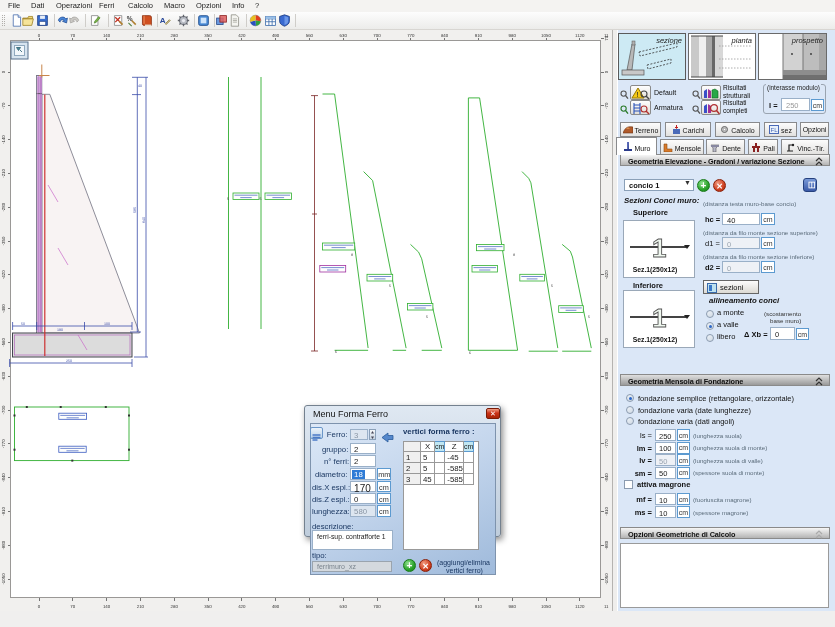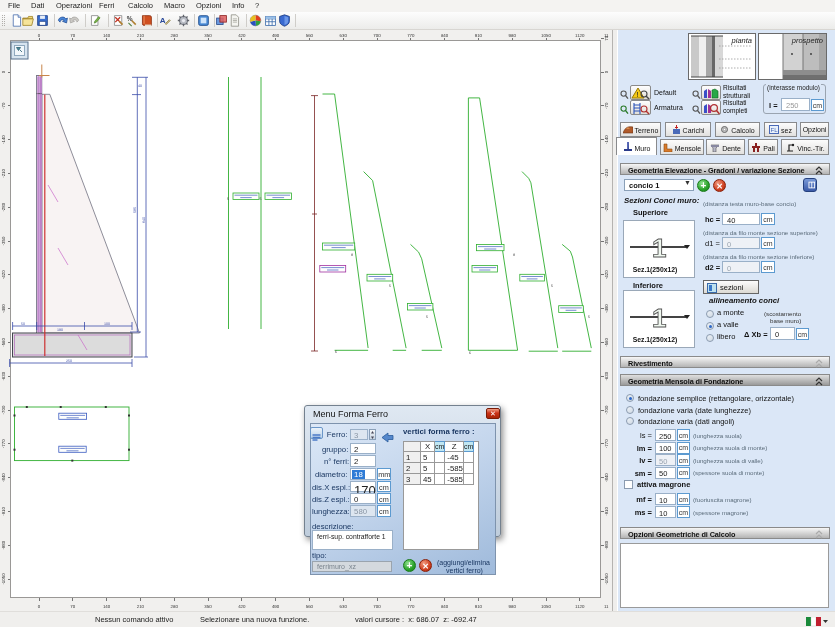--- a/index.html
+++ b/index.html
@@ -395,20 +395,29 @@
           <text x="588" y="288">5</text>
           <text x="335" y="322.8">6</text>
           <text x="469" y="323.8">6</text>
           <text x="227" y="170">5</text>
           <text x="259.5" y="170">5</text>
         </g>
       </g>
     </svg>
 <div id="splitter" class="ab"></div>
     <div id="panel" class="ab">
+      <div class="thumb" style="left:0;width:68px;background:#cdeaf4;border:1px solid #5a5a5a"><svg width="66" height="45" viewBox="0 0 66 45">
+          <polygon points="8,36 13,36 16,10 13,10" fill="#b8b8b8" stroke="#555" stroke-width="0.7"></polygon>
+          <rect x="3" y="36" width="22" height="5" fill="#c8c8c8" stroke="#555" stroke-width="0.7"></rect>
+          <rect x="13" y="7" width="3" height="4" fill="#b0b0b0" stroke="#555" stroke-width="0.5"></rect>
+          <g stroke="#333" stroke-width="0.8" stroke-dasharray="2,1.5" fill="none">
+            <path d="M20 18 58 9 58 13 21 22Z"></path>
+            <path d="M28 31 52 25 52 29 29 35Z"></path>
+          </g>
+        </svg><span class="itl" style="right:3px;top:2px">sezione</span></div>
       <div class="thumb" style="left:70px;width:68px;"><svg width="66" height="45" viewBox="0 0 66 45">
           <rect x="2" y="2" width="8" height="41" fill="#c9c9c9"></rect>
           <rect x="10" y="2" width="7" height="41" fill="#efefef"></rect>
           <rect x="17" y="2" width="6" height="41" fill="#a8a8a8"></rect>
           <rect x="23" y="2" width="3" height="41" fill="#686868"></rect>
           <rect x="26" y="2" width="8" height="41" fill="#d8d8d8"></rect>
           <path d="M2 2h32M2 43h32" stroke="#444" stroke-width="1" fill="none"></path>
           <g stroke="#999" stroke-width="0.8" stroke-dasharray="1.5,1.5">
             <path d="M30 12h32M30 25h32M30 34h32"></path>
           </g>
@@ -501,21 +510,21 @@
             <path d="M1 2h8l-3 3v4H3V5z" fill="#b8b8c8" stroke="#555" stroke-width="0.6"></path>
             <path d="M1 2h8v2H1z" fill="#8888a0"></path>
           </svg> Dente</span></div>
       <div class="tab" style="left:130px;top:109px;width:30px;height:16px;"><span style="position:relative;top:3px;font-size:7px"><svg width="10" height="9" viewBox="0 0 10 9" style="vertical-align:-1px">
             <path d="M1 3h8v2H1z M2 5h2v4H2z M6 5h2v4H6z M4 0h2v3H4z" fill="#8a2020"></path>
           </svg> Pali</span></div>
       <div class="tab" style="left:163px;top:109px;width:48px;height:16px;"><span style="position:relative;top:3px;font-size:7px"><svg width="10" height="9" viewBox="0 0 10 9" style="vertical-align:-1px">
             <path d="M2 8h6M4 8V2h3" stroke="#222" stroke-width="1.2" fill="none"></path>
             <circle cx="8" cy="2" r="1.2" fill="#222"></circle>
           </svg> Vinc.-Tir.</span></div>
-      <div class="hdr" style="top:123px;margin-top:10px;">Geometria Elevazione - Gradoni / variazione Sezione<svg class="chev" style="top:1.5px" width="8" height="9" viewBox="0 0 8 9">
+      <div class="hdr" style="top:114px;margin-top:10px;">Geometria Elevazione - Gradoni / variazione Sezione<svg class="chev" style="top:1.5px" width="8" height="9" viewBox="0 0 8 9">
           <path d="M1 4 4 1l3 3M1 8 4 5l3 3" fill="none" stroke="#333" stroke-width="1.2"></path>
         </svg></div>
       <div class="ab" style="left:6px;top:149px;width:70px;height:12px;background:#fff;border:1px solid #8aa0b8;">
         <span style="position:absolute;left:4px;top:1px;font-size:7.5px;font-weight:bold;color:#111">concio 1</span>
         <span style="position:absolute;right:2px;top:-1px;font-size:7px;color:#333">▼</span>
       </div>
       <div class="ball ballg ab" style="left:79px;top:149px;">+</div>
       <div class="ball ballr ab" style="left:95px;top:149px;"><span style="font-size:8px">✕</span></div>
       <div class="ab" style="left:185px;top:148px;width:14px;height:14px;background:linear-gradient(#7a9ad8,#3a5aa8);border:1px solid #24407e;border-radius:3px;">
         <span style="position:absolute;left:4px;top:1px;font-size:8px;color:#fff;font-weight:bold">◫</span>
@@ -565,23 +574,20 @@
       <div class="ab" style="left:99px;top:278px;font-size:7.5px;color:#111">a monte</div>
       <div class="ab" style="left:99px;top:290px;font-size:7.5px;color:#111">a valle</div>
       <div class="ab" style="left:99px;top:302px;font-size:7.5px;color:#111">libero</div>
       <div class="ab" style="left:146px;top:280px;font-size:6.2px;color:#333">(scostamento</div>
       <div class="ab" style="left:152px;top:287px;font-size:6.2px;color:#333">base muro)</div>
       <div class="ab" style="left:126px;top:300px;font-size:7.5px;font-weight:bold;color:#111">Δ Xb =</div>
       <div class="ab" style="left:152px;top:297px;width:25px;height:13px;background:#fff;border:1px solid #9ab0c8;">
         <span style="position:absolute;left:4px;top:2px;font-size:7.5px;color:#222">0</span>
       </div>
       <div class="ab" style="left:178px;top:298px;width:13px;height:12px;background:#fff;border:1px solid #5c9ad0;font-size:7px;color:#333;text-align:center;padding-top:1.5px;">cm</div>
-      <div class="hdr" style="top:326px;">Rivestimento<svg class="chev" style="top:1.5px" width="8" height="9" viewBox="0 0 8 9">
-          <path d="M1 4 4 1l3 3M1 8 4 5l3 3" fill="none" stroke="#aaa" stroke-width="1.2"></path>
-        </svg></div>
       <div class="hdr hdrdark" style="top:344px;">Geometria Mensola di Fondazione<svg class="chev" style="top:1.5px" width="8" height="9" viewBox="0 0 8 9">
           <path d="M1 4 4 1l3 3M1 8 4 5l3 3" fill="none" stroke="#333" stroke-width="1.2"></path>
         </svg></div>
       <div class="radio on ab" style="left:8px;top:364px;"></div>
       <div class="ab" style="left:20px;top:364px;font-size:7.5px;color:#111">fondazione semplice (rettangolare, orizzontale)</div>
       <div class="radio ab" style="left:8px;top:375.5px;"></div>
       <div class="ab" style="left:20px;top:375.5px;font-size:7.5px;color:#111">fondazione varia (date lunghezze)</div>
       <div class="radio ab" style="left:8px;top:387px;"></div>
       <div class="ab" style="left:20px;top:387px;font-size:7.5px;color:#111">fondazione varia (dati angoli)</div>
       <div class="ab" style="left:12px;top:401px;font-size:7.5px;font-weight:normal;color:#111;width:22px;text-align:right">ls =</div>
@@ -619,31 +625,20 @@
       <div class="ab" style="left:12px;top:478px;font-size:7.5px;font-weight:bold;color:#111;width:22px;text-align:right">ms =</div>
       <div class="ab" style="left:37px;top:476px;width:21px;height:12px;background:#fff;border:1px solid #9ab0c8;">
         <span style="position:absolute;left:3px;top:1.5px;font-size:7.5px;color:#222">10</span>
       </div>
       <div class="ab" style="left:59px;top:476px;width:13px;height:12px;background:#fff;border:1px solid #5c9ad0;font-size:7px;color:#333;text-align:center;padding-top:1.5px;">cm</div>
       <div class="ab" style="left:75px;top:478.5px;font-size:6.2px;color:#5a6b7a;white-space:nowrap">(spessore magrone)</div>
       <div class="hdr" style="top:497px;">Opzioni Geometriche di Calcolo<svg class="chev" style="top:1.5px" width="8" height="9" viewBox="0 0 8 9">
           <path d="M1 4 4 1l3 3M1 8 4 5l3 3" fill="none" stroke="#aaa" stroke-width="1.2"></path>
         </svg></div>
       <div class="ab" style="left:2px;top:513px;width:209px;height:65px;background:#fff;border:1px solid #9a9a9a;"></div>
-    </div>
-<div id="statusbar" class="ab">
-      <span style="left:95px">Nessun comando attivo</span>
-      <span style="left:200px">Selezionare una nuova funzione.</span>
-      <span style="left:355px">valori cursore :&nbsp;&nbsp;x: 686.07&nbsp;&nbsp;z: -692.47</span>
-      <svg style="position:absolute;left:806px;top:5px" width="22" height="9" viewBox="0 0 22 9">
-        <rect x="0" y="0" width="5" height="9" fill="#1a8a3a"></rect>
-        <rect x="5" y="0" width="5" height="9" fill="#fff" stroke="#bbb" stroke-width="0.3"></rect>
-        <rect x="10" y="0" width="5" height="9" fill="#c02030"></rect>
-        <path d="M17 3l2.5 3 2.5-3z" fill="#333"></path>
-      </svg>
     </div>
 <div id="dialog" class="ab">
       <div style="position:absolute;left:8px;top:3px;font-size:9px;color:#111">Menu Forma Ferro</div>
       <div style="position:absolute;left:181px;top:2px;width:14px;height:11px;background:linear-gradient(#f0a088,#cc3318 45%,#a82408);border:1px solid #7a1a05;border-radius:2px;color:#fff;font-size:7px;text-align:center;line-height:10px;">✕</div>
       <div id="dlgbody">
         <div class="ab" style="left:-1.3999999999999773px;top:3.3000000000000114px;width:13px;height:12px;background:linear-gradient(#eaf2fa,#bcd4ea);border:1px solid #6a96c8;border-radius:2px;"><svg width="11" height="10" viewBox="0 0 11 10">
             <path d="M1.5 3h8M1.5 5.5h8M1.5 8h5" stroke="#4a7ac8" stroke-width="1.4"></path>
           </svg></div>
         <div class="dl" style="left:15.800000000000011px;top:6.300000000000011px;">Ferro:</div>
         <div class="ab" style="left:39.10000000000002px;top:4.600000000000023px;width:18px;height:11.5px;background:#dde6f0;border:1px solid #9ab0c8;">
@@ -666,21 +661,21 @@
         <div class="ab" style="left:39.10000000000002px;top:31.30000000000001px;width:26px;height:11.5px;background:#fff;border:1px solid #9ab0c8;">
           <span style="position:absolute;left:3px;top:1px;font-size:7.8px;color:#222">2</span>
         </div>
         <div class="dl" style="left:3.8999999999999773px;top:46.30000000000001px;">diametro:</div>
         <div class="ab" style="left:39.10000000000002px;top:44.30000000000001px;width:26px;height:11.5px;background:#fff;border:1px solid #9ab0c8;">
           <span style="position:absolute;left:1px;top:1px;font-size:7.8px;color:#fff;background:#2e7bd6;padding:0 2px;">18</span>
         </div>
         <div class="ab" style="left:66.19999999999999px;top:44.30000000000001px;width:13.5px;height:11.5px;background:#fff;border:1px solid #5c9ad0;font-size:7.3px;color:#333;padding-top:1px;">mm</div>
         <div class="dl" style="left:1px;top:58.60000000000002px;">dis.X espl.:</div>
         <div class="ab" style="left:39.10000000000002px;top:56.60000000000002px;width:26px;height:11.5px;background:#fff;border:1px solid #9ab0c8;">
-          <span style="position:absolute;left:3px;top:1px;font-size:13px;color:#222">170</span>
+          <span style="position:absolute;left:3px;top:1px;font-size:10px;color:#222">170</span>
         </div>
         <div class="ab" style="left:66.19999999999999px;top:56.60000000000002px;width:13.5px;height:11.5px;background:#fff;border:1px solid #5c9ad0;font-size:7.3px;color:#333;text-align:center;padding-top:1px;">cm</div>
         <div class="dl" style="left:1px;top:70.89999999999998px;">dis.Z espl.:</div>
         <div class="ab" style="left:39.10000000000002px;top:68.89999999999998px;width:26px;height:11.5px;background:#fff;border:1px solid #9ab0c8;">
           <span style="position:absolute;left:3px;top:1px;font-size:7.8px;color:#222">0</span>
         </div>
         <div class="ab" style="left:66.19999999999999px;top:68.89999999999998px;width:13.5px;height:11.5px;background:#fff;border:1px solid #5c9ad0;font-size:7.3px;color:#333;text-align:center;padding-top:1px;">cm</div>
         <div class="dl" style="left:1px;top:83.19999999999999px;">lunghezza:</div>
         <div class="ab" style="left:39.10000000000002px;top:81.19999999999999px;width:26px;height:11.5px;background:#dde6f0;border:1px solid #9ab0c8;">
           <span style="position:absolute;left:3px;top:1px;font-size:7.8px;color:#8a96a4">580</span>

